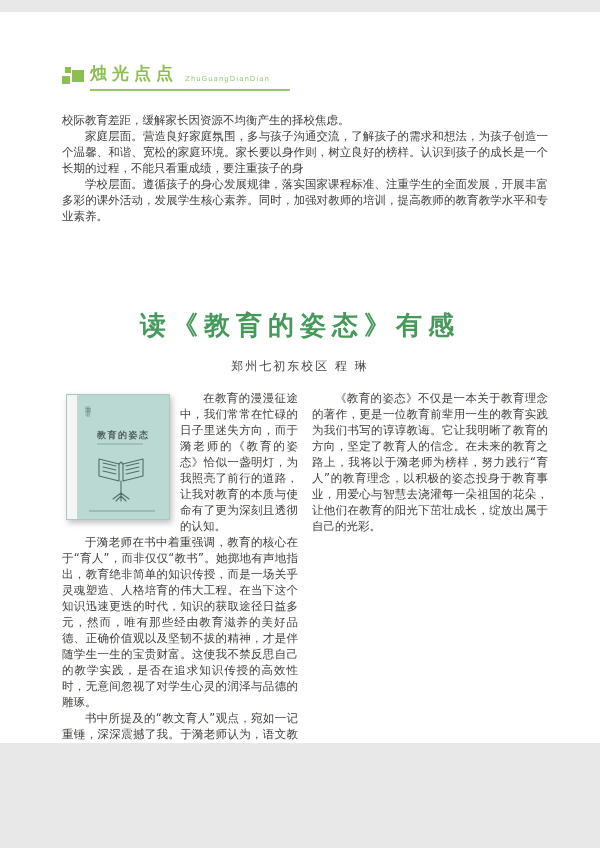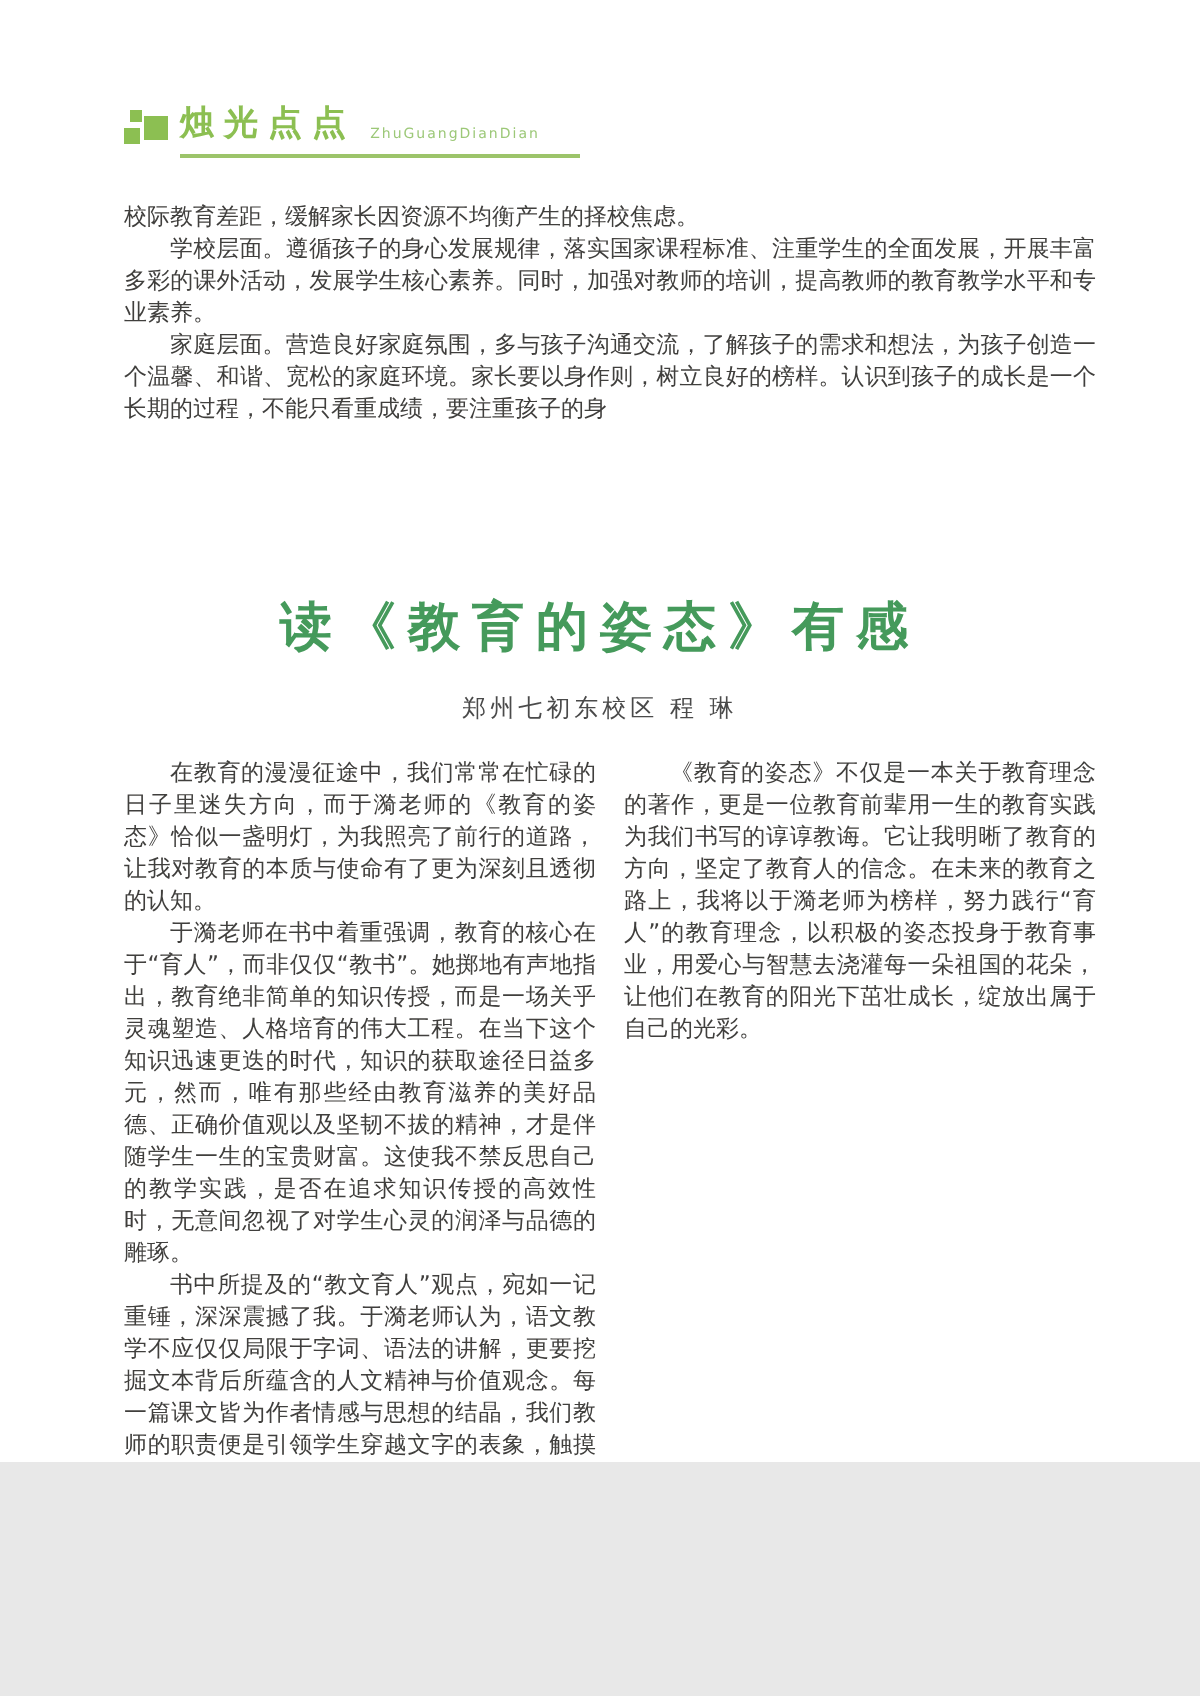--- a/index.html
+++ b/index.html
@@ -1,19 +1,19 @@
 <!DOCTYPE html>
 <html><head>
 <meta charset="utf-8">
 <style>
   html,body{margin:0;padding:0;background:#e8e8e8;}
   .page{
     position:relative;
     width:600px;height:731px;
-    margin:0 auto;
+    margin:12px auto;
     background:#ffffff;
     font-family:"DejaVu Sans",sans-serif;
     color:#403f3d;
     overflow:hidden;
   }
   
   .header{position:absolute;top:50px;left:62px;right:52px;height:36px;}
   .logo-mark{position:absolute;left:0;top:4px;width:24px;height:24px;}
   .logo-mark .sq{position:absolute;background:#8cbf52;}
   .sq1{width:6px;height:6px;left:3px;top:1px;}
@@ -115,30 +115,48 @@
     <div class="brand-line">
       <span class="brand">烛光点点</span>
       <span class="brand-pinyin">ZhuGuangDianDian</span>
     </div>
     <div class="brand-underline"></div>
   </div>
 
   <section class="cols cols-1">
     <div class="col">
       <p class="noindent">校际教育差距，缓解家长因资源不均衡产生的择校焦虑。</p>
+      <p>家庭层面。营造良好家庭氛围，多与孩子沟通交流，了解孩子的需求和想法，为孩子创造一个温馨、和谐、宽松的家庭环境。家长要以身作则，树立良好的榜样。认识到孩子的成长是一个长期的过程，不能只看重成绩，要注重孩子的身</p>
       <p>学校层面。遵循孩子的身心发展规律，落实国家课程标准、注重学生的全面发展，开展丰富多彩的课外活动，发展学生核心素养。同时，加强对教师的培训，提高教师的教育教学水平和专业素养。</p>
-      <p>家庭层面。营造良好家庭氛围，多与孩子沟通交流，了解孩子的需求和想法，为孩子创造一个温馨、和谐、宽松的家庭环境。家长要以身作则，树立良好的榜样。认识到孩子的成长是一个长期的过程，不能只看重成绩，要注重孩子的身</p>
     </div>
   </section>
 
   <h1 class="art-title">读《教育的姿态》有感</h1>
   <div class="byline">郑州七初东校区  程  琳</div>
 
   <section class="cols cols-2">
     <div class="col">
+      <div class="book">
+        <div class="book-spine"></div>
+        <div class="book-author-vert">于漪 著</div>
+        <div class="book-title">教育的姿态</div>
+        <div class="book-subtitle-line"></div>
+        <svg class="book-art" width="72" height="52" viewBox="0 0 72 52">
+          <g fill="none" stroke="#4f6f68" stroke-width="1.1" stroke-linejoin="round" stroke-linecap="round">
+            <path d="M14 8 L34 13 L34 30 L14 25 Z"></path>
+            <path d="M58 8 L38 13 L38 30 L58 25 Z"></path>
+            <path d="M34 13 L36 11 L38 13"></path>
+            <path d="M18 12 L31 15 M18 16 L31 19 M18 20 L31 23"></path>
+            <path d="M54 12 L41 15 M54 16 L41 19 M54 20 L41 23"></path>
+            <path d="M36 30 L36 42"></path>
+            <path d="M36 42 L28 48 M36 42 L44 48 M36 42 L36 50 M36 45 L31 50 M36 45 L41 50"></path>
+          </g>
+        </svg>
+        <div class="book-pub-line"></div>
+      </div>
       <p>在教育的漫漫征途中，我们常常在忙碌的日子里迷失方向，而于漪老师的《教育的姿态》恰似一盏明灯，为我照亮了前行的道路，让我对教育的本质与使命有了更为深刻且透彻的认知。</p>
       <p>于漪老师在书中着重强调，教育的核心在于“育人”，而非仅仅“教书”。她掷地有声地指出，教育绝非简单的知识传授，而是一场关乎灵魂塑造、人格培育的伟大工程。在当下这个知识迅速更迭的时代，知识的获取途径日益多元，然而，唯有那些经由教育滋养的美好品德、正确价值观以及坚韧不拔的精神，才是伴随学生一生的宝贵财富。这使我不禁反思自己的教学实践，是否在追求知识传授的高效性时，无意间忽视了对学生心灵的润泽与品德的雕琢。</p>
       <p>书中所提及的“教文育人”观点，宛如一记重锤，深深震撼了我。于漪老师认为，语文教学不应仅仅局限于字词、语法的讲解，更要挖掘文本背后所蕴含的人文精神与价值观念。每一篇课文皆为作者情感与思想的结晶，我们教师的职责便是引领学生穿越文字的表象，触摸到这些深层的精神内核。例如，在讲解经典文学作品时，不能仅仅停留在对故事情节的梳</p>
     </div>
     <div class="col">
       <p>《教育的姿态》不仅是一本关于教育理念的著作，更是一位教育前辈用一生的教育实践为我们书写的谆谆教诲。它让我明晰了教育的方向，坚定了教育人的信念。在未来的教育之路上，我将以于漪老师为榜样，努力践行“育人”的教育理念，以积极的姿态投身于教育事业，用爱心与智慧去浇灌每一朵祖国的花朵，让他们在教育的阳光下茁壮成长，绽放出属于自己的光彩。</p>
     </div>
   </section>
 
   <div class="pagenum">03</div>

